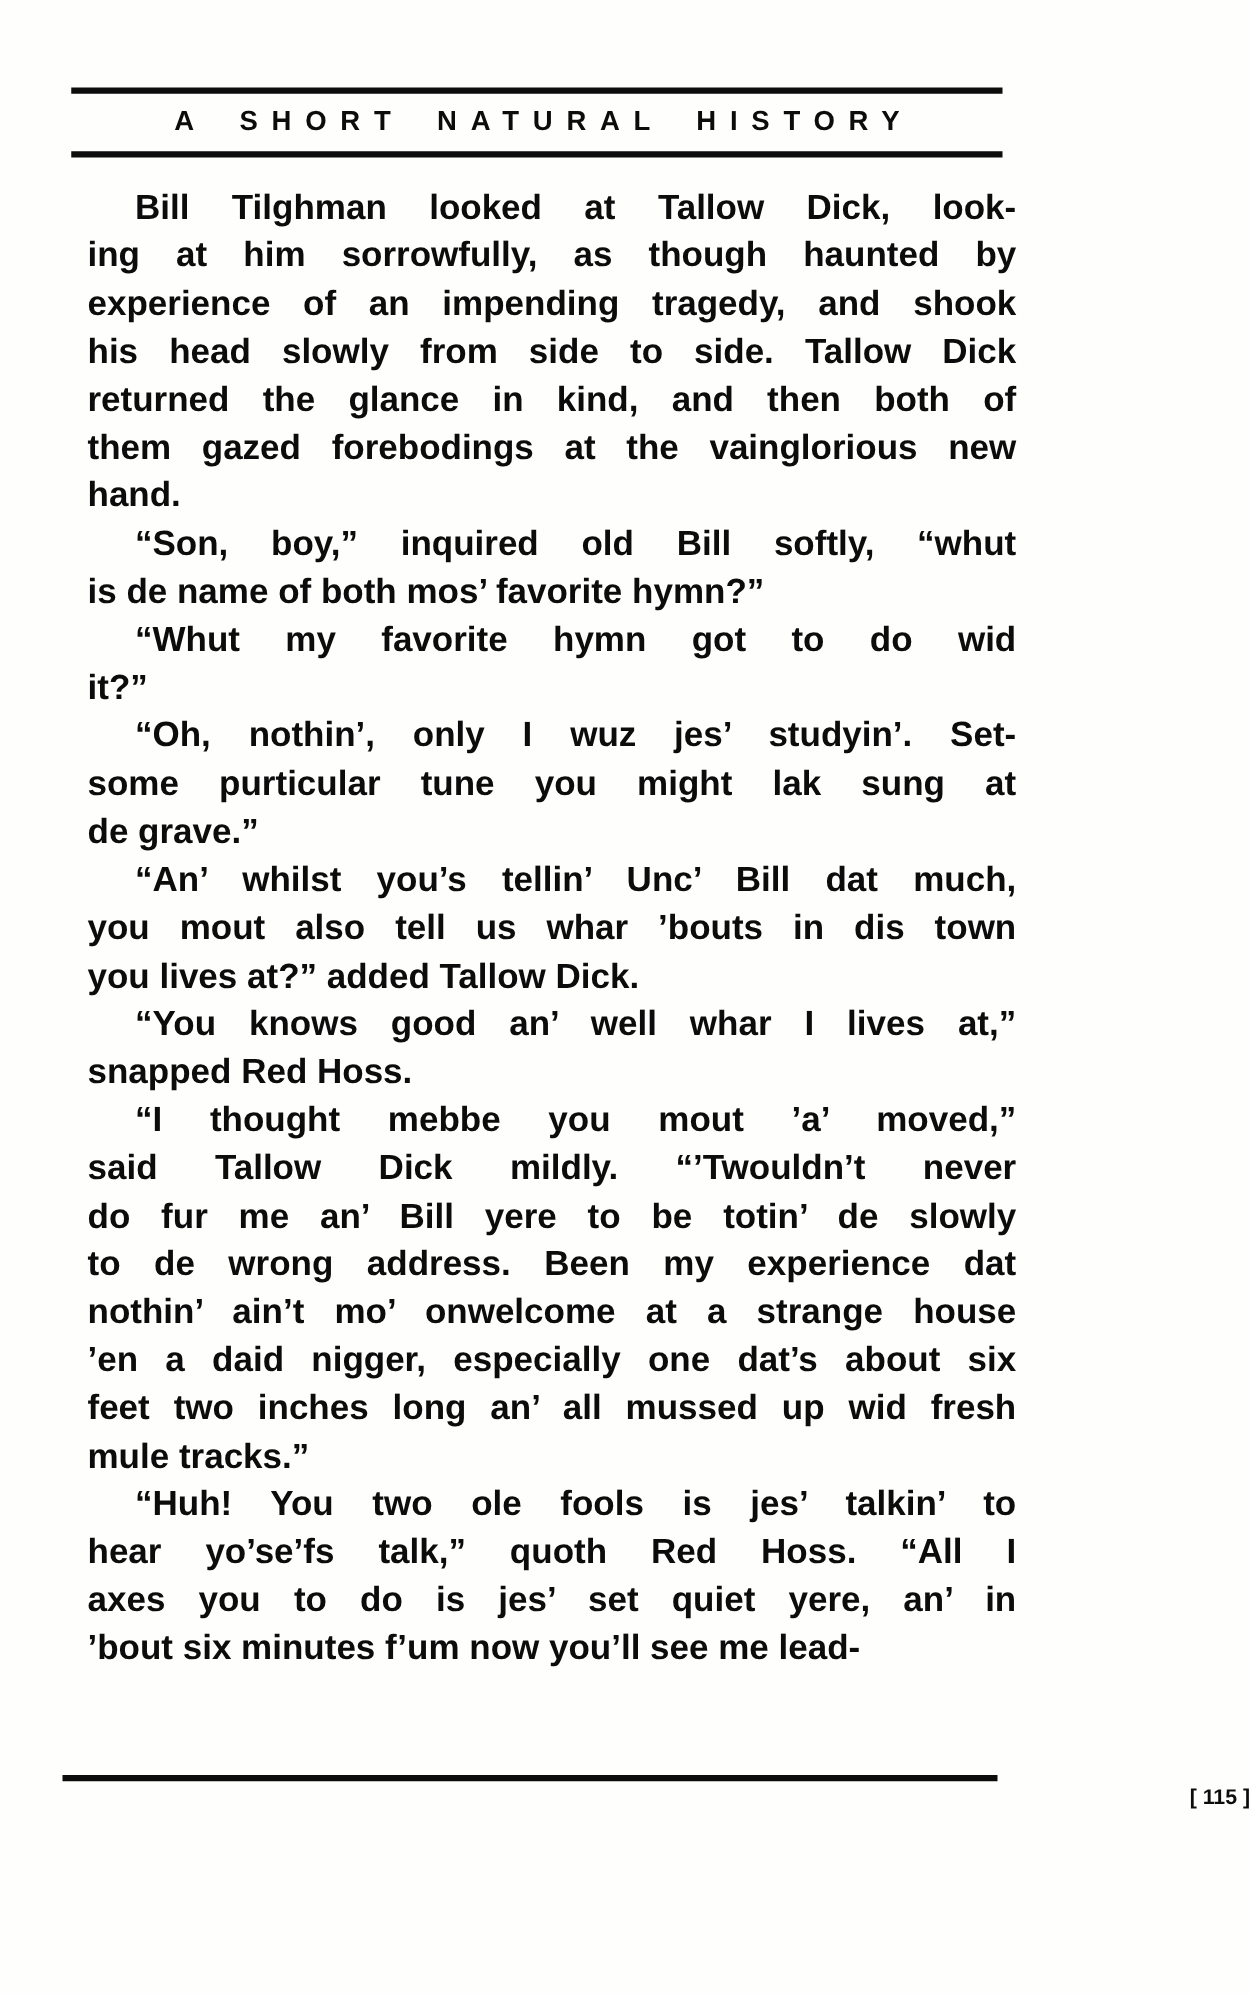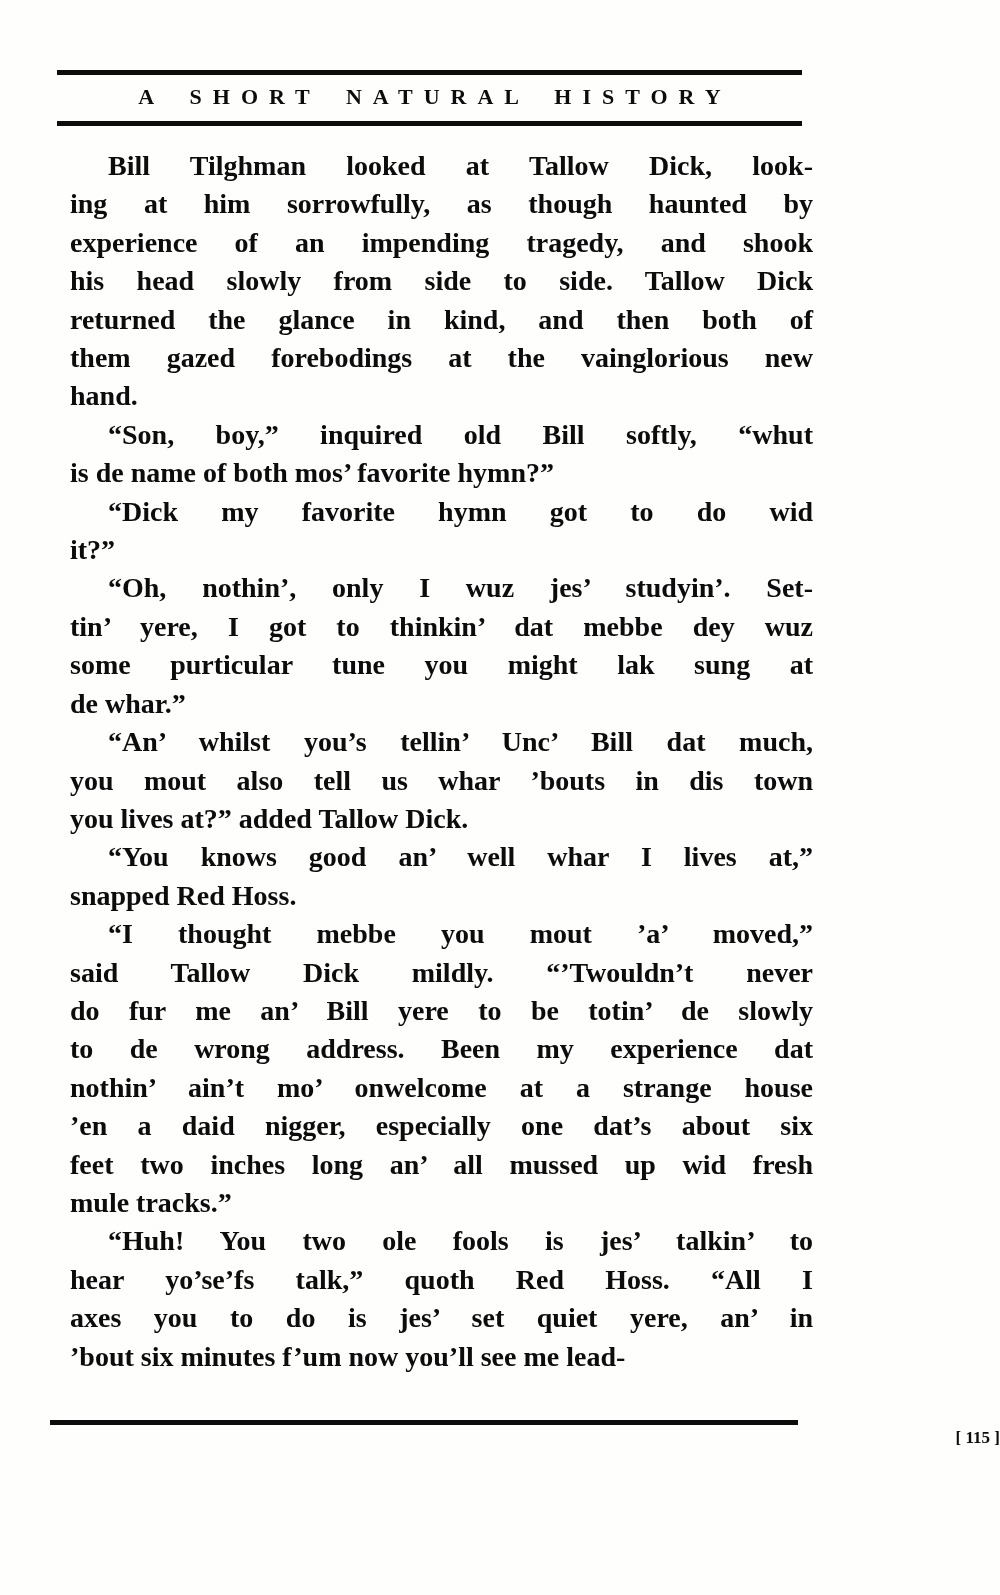--- a/index.html
+++ b/index.html
@@ -5,21 +5,21 @@
   html, body {
     margin: 0;
     padding: 0;
     background: #ffffff;
   }
   .page {
     position: relative;
     width: 1000px;
     height: 1595px;
     background: #fefefd;
-    font-family: Liberation Serif, serif;
+    font-family: Liberation Sans, sans-serif;
     color: #0c0c0c;
     overflow: hidden;
   }
   .rule {
     position: absolute;
     background: #0d0d0d;
   }
   .rule-head-top {
     left: 57px;
     top: 70px;
@@ -104,28 +104,27 @@
         <div class="line">his head slowly from side to side.  Tallow Dick</div>
         <div class="line">returned the glance in kind, and then both of</div>
         <div class="line">them gazed forebodings at the vainglorious new</div>
         <div class="line last">hand.</div>
       </div>
       <div class="paragraph">
         <div class="line first">“Son, boy,” inquired old Bill softly, “whut</div>
         <div class="line last">is de name of both mos’ favorite hymn?”</div>
       </div>
       <div class="paragraph">
-        <div class="line first">“Dick my favorite hymn got to do wid</div>
+        <div class="line first">“Whut my favorite hymn got to do wid</div>
         <div class="line last">it?”</div>
       </div>
       <div class="paragraph">
         <div class="line first">“Oh, nothin’, only I wuz jes’ studyin’.  Set-</div>
-        <div class="line">tin’ yere, I got to thinkin’ dat mebbe dey wuz</div>
         <div class="line">some purticular tune you might lak sung at</div>
-        <div class="line last">de whar.”</div>
+        <div class="line last">de grave.”</div>
       </div>
       <div class="paragraph">
         <div class="line first">“An’ whilst you’s tellin’ Unc’ Bill dat much,</div>
         <div class="line">you mout also tell us whar ’bouts in dis town</div>
         <div class="line last">you lives at?” added Tallow Dick.</div>
       </div>
       <div class="paragraph">
         <div class="line first">“You knows good an’ well whar I lives at,”</div>
         <div class="line last">snapped Red Hoss.</div>
       </div>

